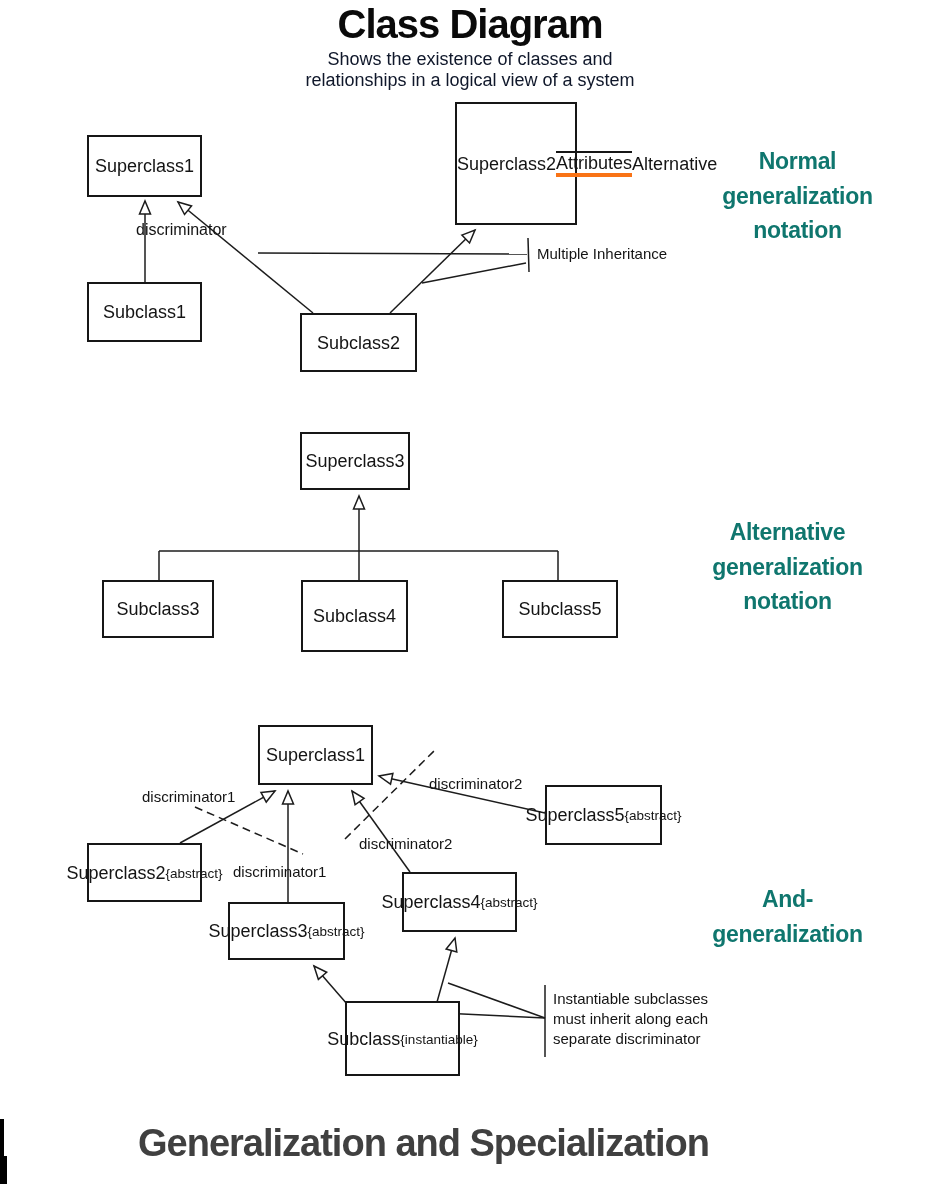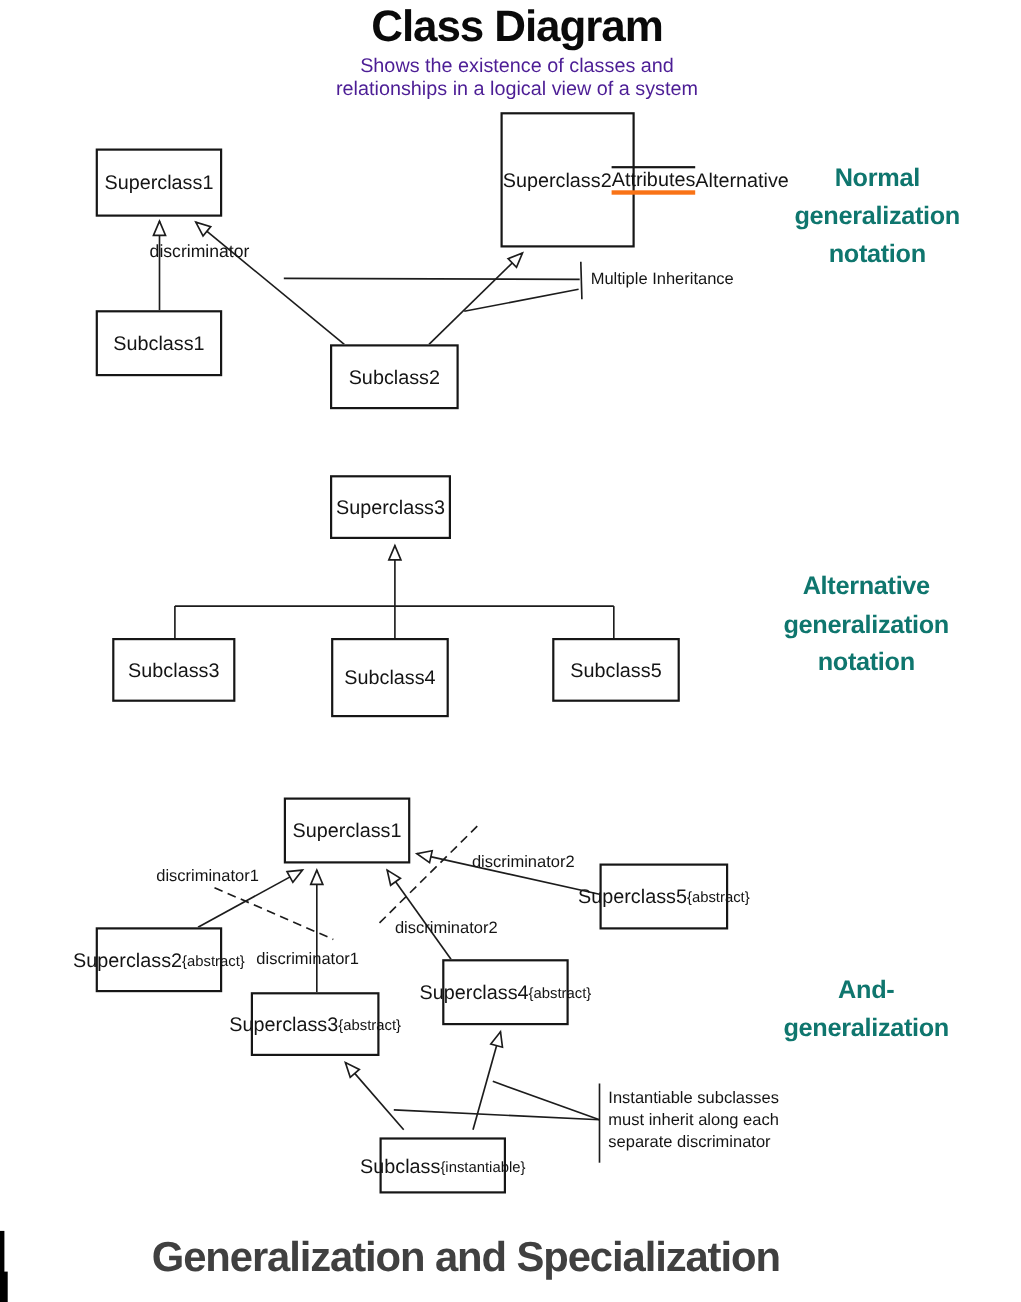--- a/index.html
+++ b/index.html
@@ -21,21 +21,21 @@
   .comp{justify-content:stretch;padding:0;}
   .comp .row{width:100%;flex:1;display:flex;align-items:center;justify-content:center;box-sizing:border-box;}
   .comp .row.mid{border-top:2px solid #161616;border-bottom:4px solid #f97316;}
   .lbl{position:absolute;font-size:15px;line-height:16px;white-space:nowrap;z-index:3;color:#141414;}
   .lbl.big{font-size:16px;text-align:center;}
   .note{position:absolute;z-index:3;font-size:15px;line-height:20px;color:#141414;}
   .sec-title{position:absolute;z-index:3;width:215px;text-align:center;font-weight:bold;
     font-size:23px;line-height:34.5px;color:#0f766e;letter-spacing:-0.3px;}
   .hdr{position:absolute;left:140px;top:2px;width:660px;text-align:center;z-index:3;}
   .hdr .t{font-size:40px;font-weight:bold;letter-spacing:-1px;line-height:44px;color:#0a0a0a;}
-  .hdr .s{font-size:18px;line-height:21px;margin-top:3px;color:#4c1d95;}
+  .hdr .s{font-size:18px;line-height:21px;margin-top:3px;color:#0f172a;}
   .ftr{position:absolute;left:138px;top:1122px;z-index:3;font-size:38px;font-weight:bold;
     letter-spacing:-1px;color:#404040;white-space:nowrap;}
   .scan-mark{position:absolute;background:#000;z-index:4;}
 </style>
 </head>
 <body>
 
 <div class="page">
 
   <svg class="wires" width="928" height="1184">
@@ -145,21 +145,21 @@
   <div class="box" style="left:402px;top:872px;width:115px;height:60px">
     <span>Superclass4</span>
     <span class="stereo">{abstract}</span>
   </div>
 
   <div class="box" style="left:545px;top:785px;width:117px;height:60px">
     <span>Superclass5</span>
     <span class="stereo">{abstract}</span>
   </div>
 
-  <div class="box" style="left:345px;top:1034px;width:115px;height:51px">
+  <div class="box" style="left:345px;top:1001px;width:115px;height:75px">
     <span>Subclass</span>
     <span class="stereo">{instantiable}</span>
   </div>
 
   <div class="lbl" style="left:142px;top:789px">discriminator1</div>
   <div class="lbl" style="left:233px;top:864px">discriminator1</div>
   <div class="lbl" style="left:429px;top:776px">discriminator2</div>
   <div class="lbl" style="left:359px;top:836px">discriminator2</div>
 
   <div class="note" style="left:553px;top:989px">

